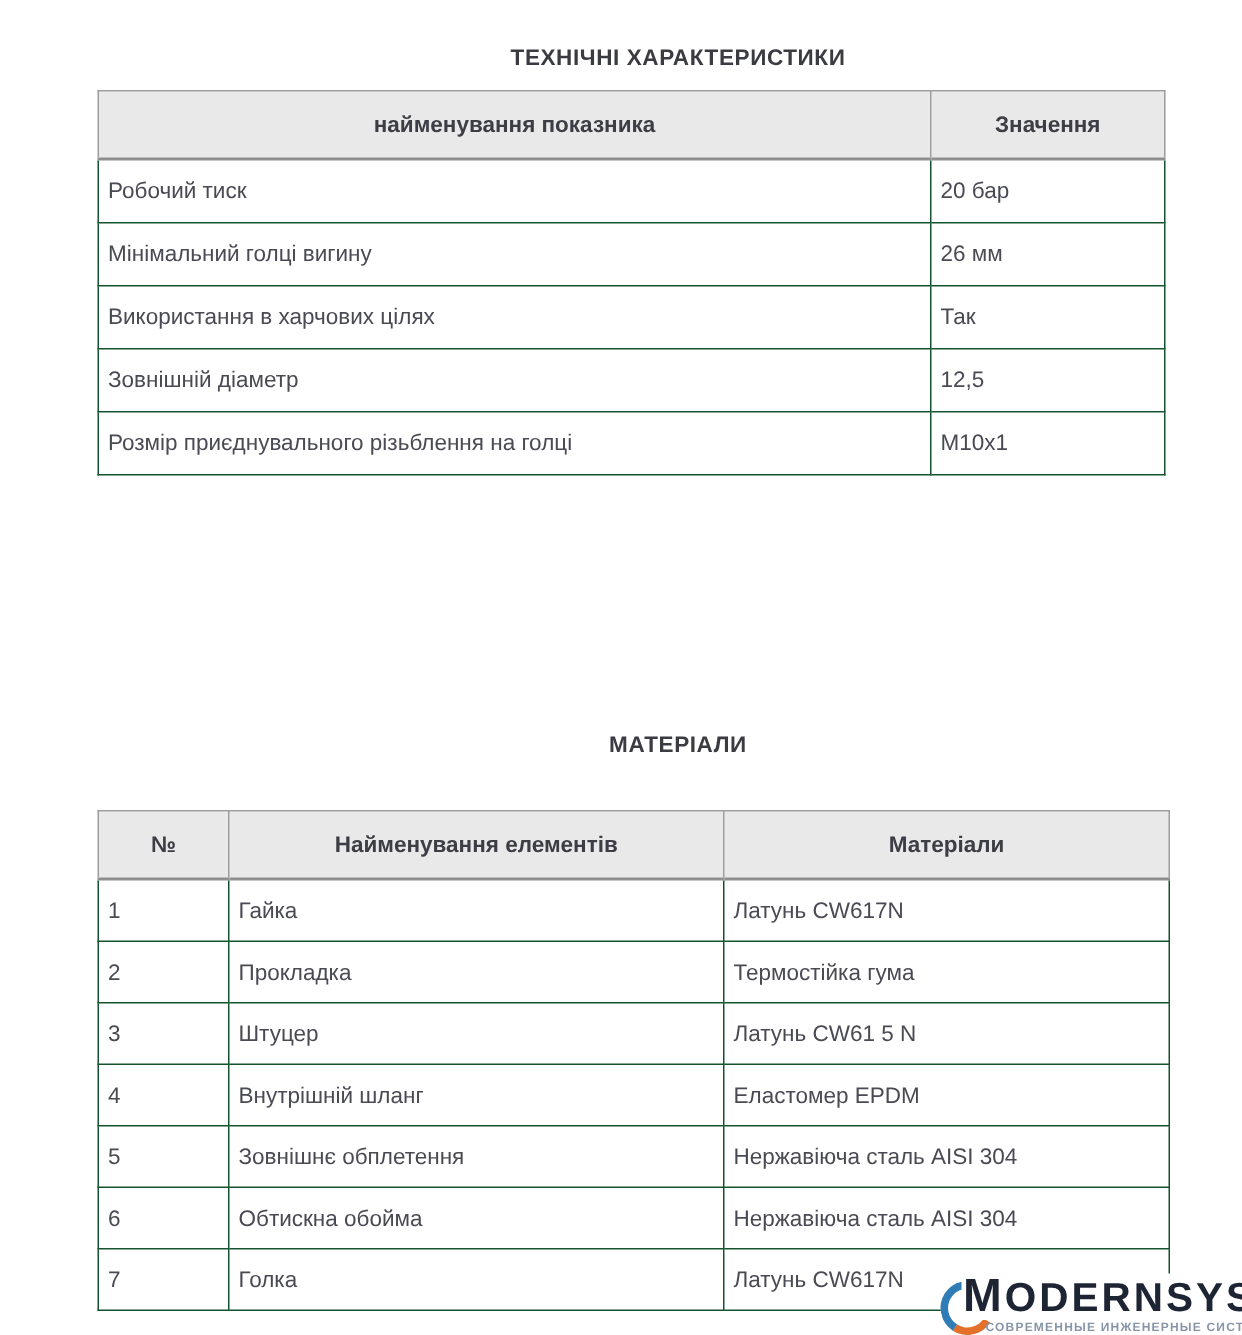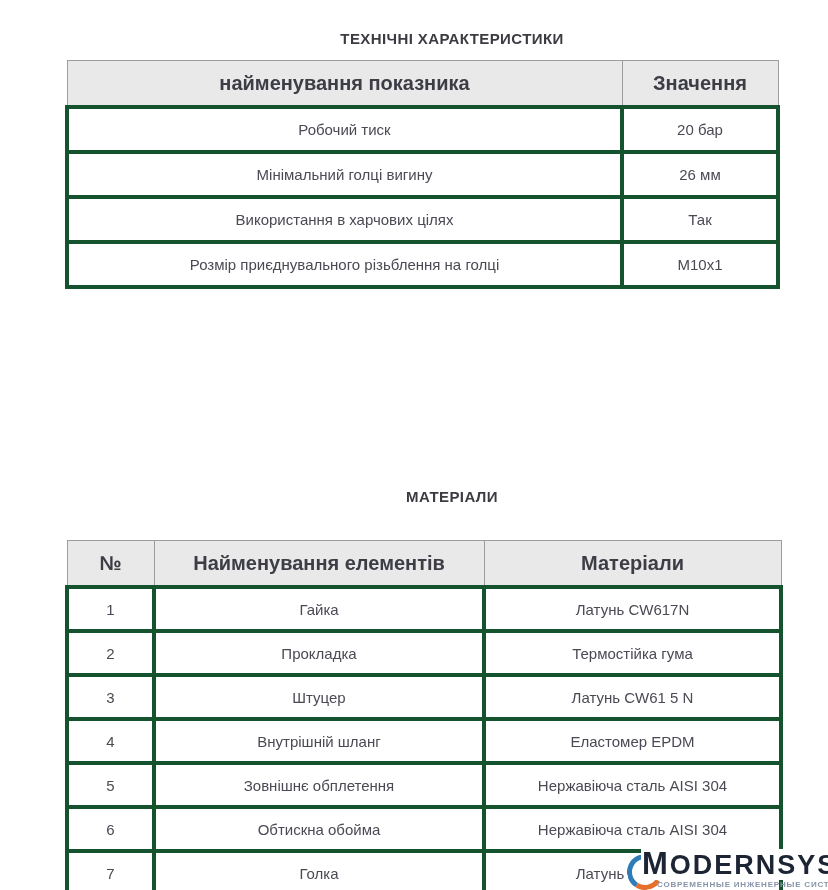--- a/index.html
+++ b/index.html
@@ -36,32 +36,31 @@
     left: 65px;
     width: 705px;
     border-collapse: collapse;
     table-layout: fixed;
     background: #ffffff;
     border: 1px solid #979797;
   }
   .tbl th {
     background: #e9e9e9;
     font-weight: bold;
-    font-size: 20px;
+    font-size: 15px;
     color: #3d3d46;
     border: 1px solid #9d9d9d;
     border-bottom: 2px solid #8f8f8f;
     height: 42px;
     text-align: center;
   }
   .tbl td {
-    border: 4px solid #14532d;
+    border: 1px solid #14532d;
     font-size: 15px;
     color: #4a4a54;
-    text-align: center;
     padding: 0 6px;
     overflow: hidden;
   }
   .specs { top: 60px; }
   .specs td { height: 41px; }
   .specs .c-name { width: 552px; }
   .specs .c-val  { width: 153px; }
 
   .materials { top: 540px; }
   .materials td { height: 40px; }
@@ -143,20 +142,24 @@
           <td class="c-name">Мінімальний голці вигину</td>
           <td class="c-val">26 мм</td>
         </tr>
 
         <tr>
           <td class="c-name">Використання в харчових цілях</td>
           <td class="c-val">Так</td>
         </tr>
 
 
+        <tr>
+          <td class="c-name">Зовнішній діаметр</td>
+          <td class="c-val">12,5</td>
+        </tr>
 
         <tr>
           <td class="c-name">Розмір приєднувального різьблення на голці</td>
           <td class="c-val">М10х1</td>
         </tr>
       </tbody>
   </table>
 
   <h2 class="section-title t2">МАТЕРІАЛИ</h2>
 

